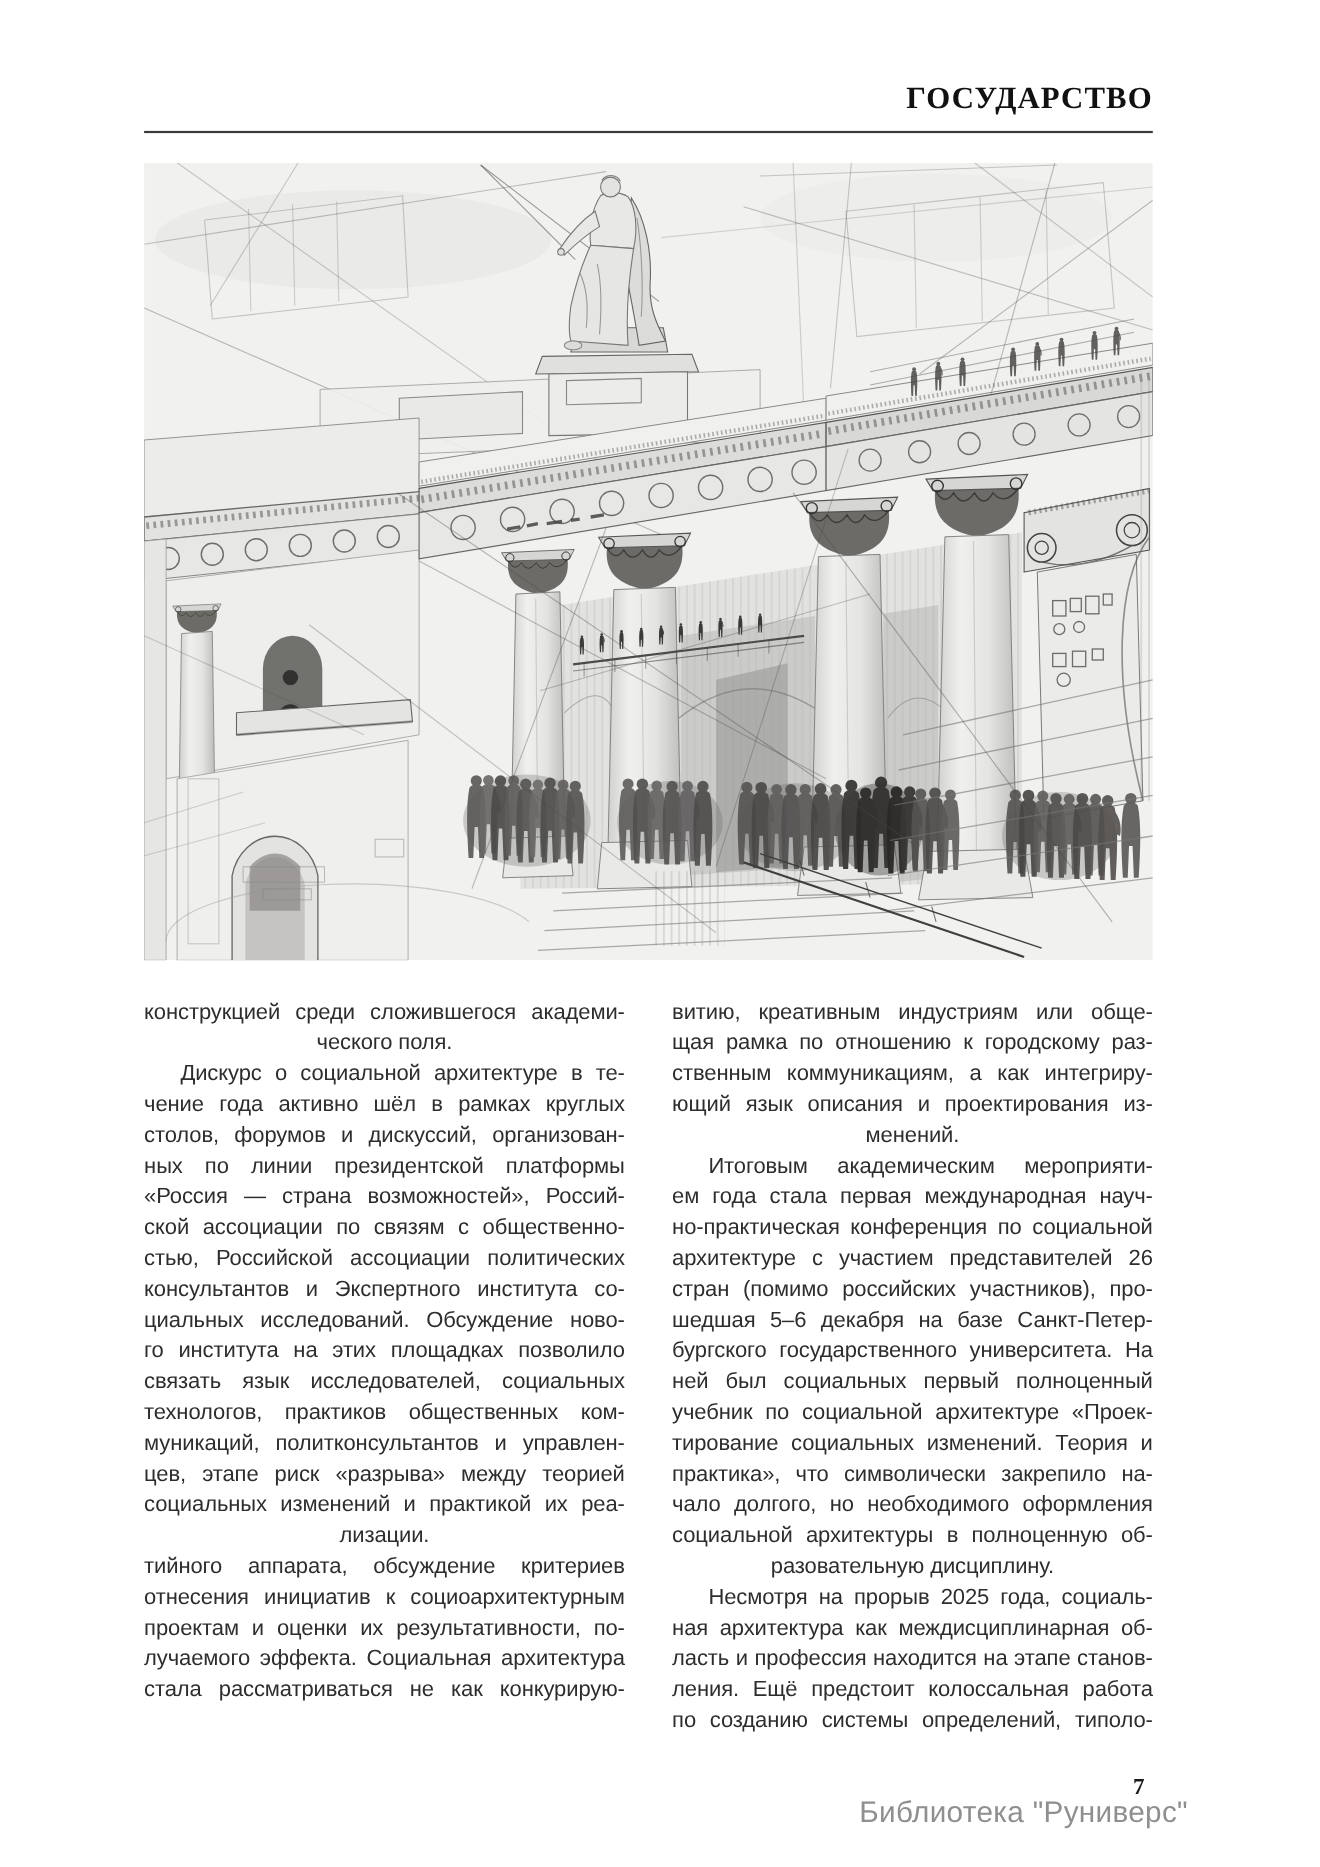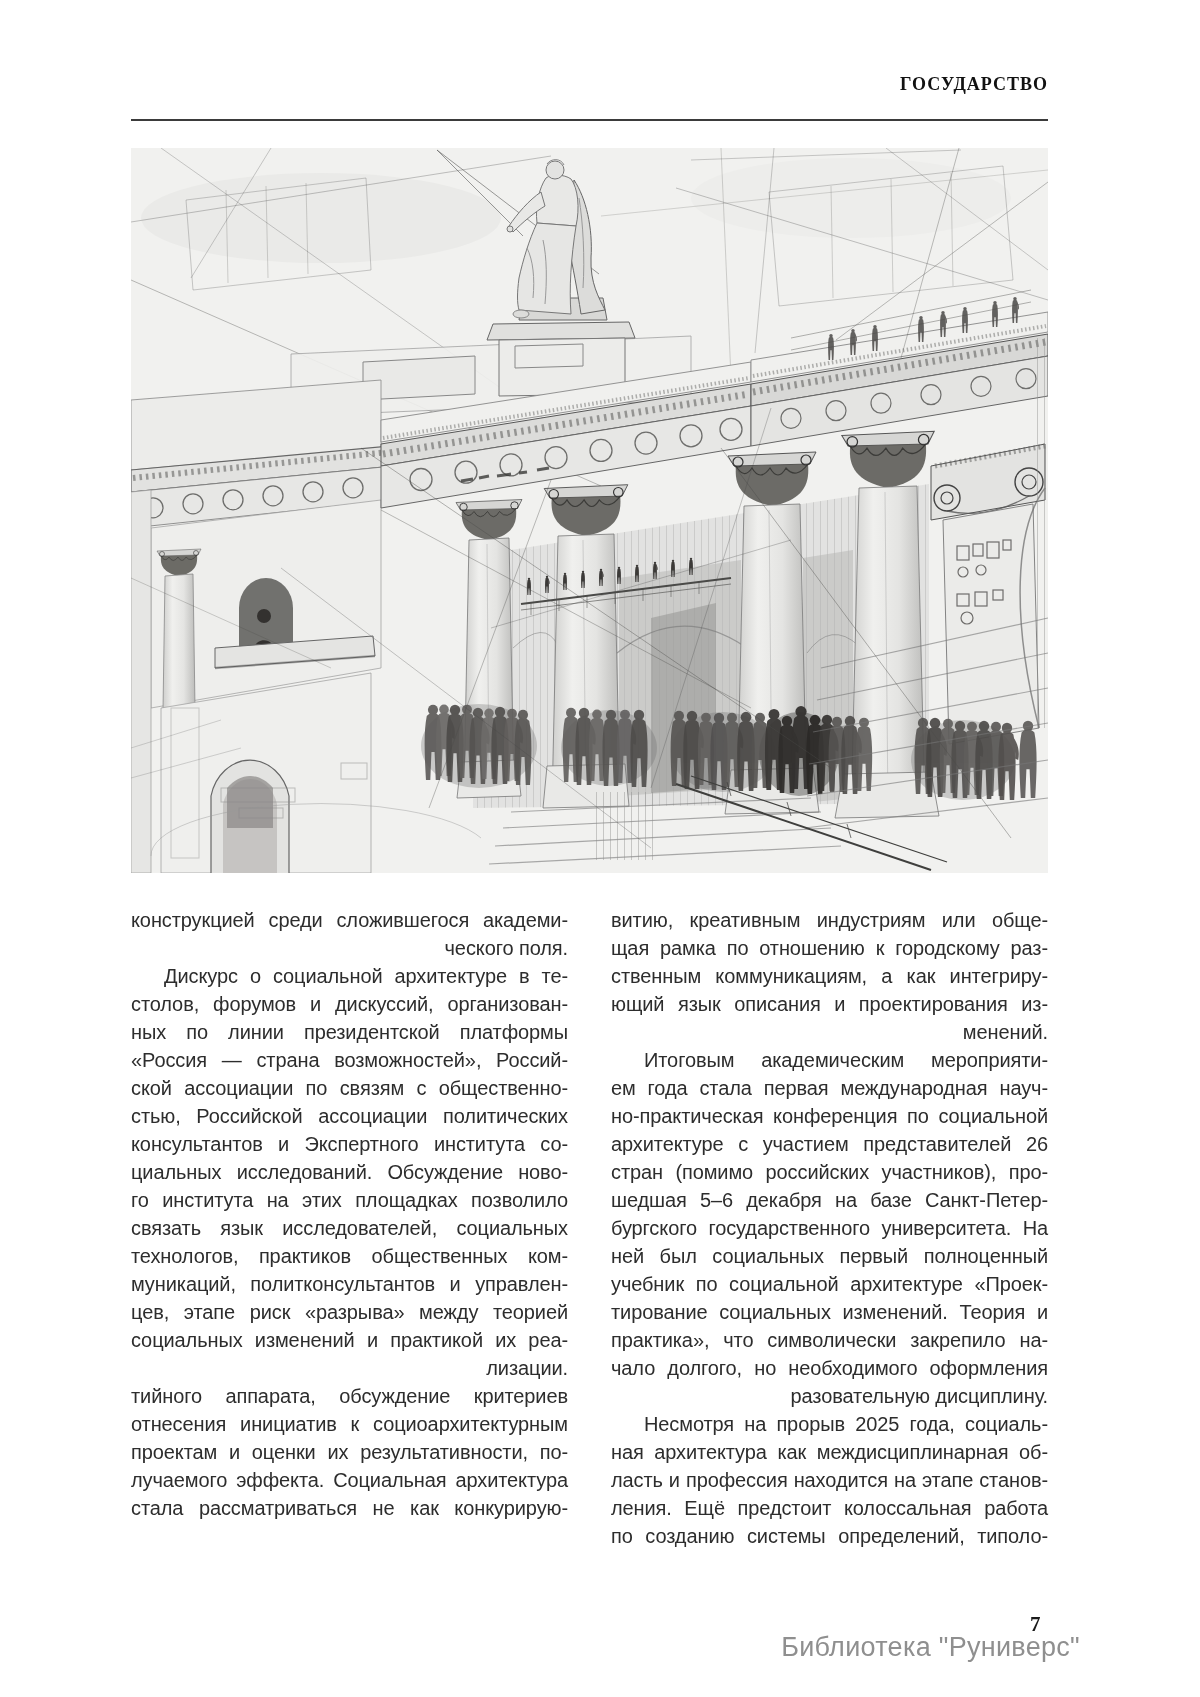--- a/index.html
+++ b/index.html
@@ -1,27 +1,27 @@
 <!DOCTYPE html>
 <html lang="ru"><head>
 <meta charset="utf-8">
 <style>
   html,body{margin:0;padding:0;background:#ffffff;}
   .page{position:relative;width:1200px;height:1697px;background:#ffffff;overflow:hidden;
         font-family:"Liberation Sans","DejaVu Sans",sans-serif;}
   .content{position:absolute;left:131px;width:917px;}
   .running-head{top:74px;text-align:right;font-family:"Liberation Serif","DejaVu Serif",serif;
-        font-weight:700;font-size:18px;letter-spacing:1px;color:#111111;}
+        font-weight:700;font-size:28px;letter-spacing:1px;color:#111111;}
   .head-rule{top:119px;height:2px;background:#3b3b3b;}
   .illustration{top:148px;height:725px;}
   .illustration svg{display:block;}
   .columns{top:906px;display:flex;gap:43px;}
   .col{width:437px;}
   .line{height:28px;line-height:28px;font-size:20px;color:#2d2d2d;white-space:normal;
-        text-align:right;letter-spacing:-0.1px;}
+        text-align:center;letter-spacing:-0.1px;}
   .line.j{text-align:justify;text-align-last:justify;}
   .line.i{text-indent:33px;}
   .page-number{position:absolute;left:1030px;top:1612px;font-family:"Liberation Serif","DejaVu Serif",serif;
         font-weight:700;font-size:21px;color:#1a1a1a;z-index:3;}
   .watermark{position:absolute;right:120px;top:1632px;font-size:27px;color:#8f8f8f;
         letter-spacing:0.3px;z-index:2;}
 </style>
 </head>
 <body>
 
@@ -350,20 +350,21 @@
         <line x1="0" y1="430" x2="200" y2="520" opacity="0.25"></line>
       </g>
     </svg>
   </div>
 
   <div class="content columns">
     <div class="col" id="col-left">
         <div class="line j">конструкцией среди сложившегося академи-</div>
         <div class="line">ческого поля.</div>
         <div class="line j i">Дискурс о социальной архитектуре в те-</div>
+        <div class="line j">чение года активно шёл в рамках круглых</div>
         <div class="line j">столов, форумов и дискуссий, организован-</div>
         <div class="line j">ных по линии президентской платформы</div>
         <div class="line j">«Россия — страна возможностей», Россий-</div>
         <div class="line j">ской ассоциации по связям с общественно-</div>
         <div class="line j">стью, Российской ассоциации политических</div>
         <div class="line j">консультантов и Экспертного института со-</div>
         <div class="line j">циальных исследований. Обсуждение ново-</div>
         <div class="line j">го института на этих площадках позволило</div>
         <div class="line j">связать язык исследователей, социальных</div>
         <div class="line j">технологов, практиков общественных ком-</div>
@@ -388,20 +389,21 @@
         <div class="line j">но-практическая конференция по социальной</div>
         <div class="line j">архитектуре с участием представителей 26</div>
         <div class="line j">стран (помимо российских участников), про-</div>
         <div class="line j">шедшая 5–6 декабря на базе Санкт-Петер-</div>
         <div class="line j">бургского государственного университета. На</div>
         <div class="line j">ней был социальных первый полноценный</div>
         <div class="line j">учебник по социальной архитектуре «Проек-</div>
         <div class="line j">тирование социальных изменений. Теория и</div>
         <div class="line j">практика», что символически закрепило на-</div>
         <div class="line j">чало долгого, но необходимого оформления</div>
+        <div class="line j">социальной архитектуры в полноценную об-</div>
         <div class="line">разовательную дисциплину.</div>
         <div class="line j i">Несмотря на прорыв 2025 года, социаль-</div>
         <div class="line j">ная архитектура как междисциплинарная об-</div>
         <div class="line j">ласть и профессия находится на этапе станов-</div>
         <div class="line j">ления. Ещё предстоит колоссальная работа</div>
         <div class="line j">по созданию системы определений, типоло-</div>
       </div>
   </div>
 
   <div class="page-number">7</div>

